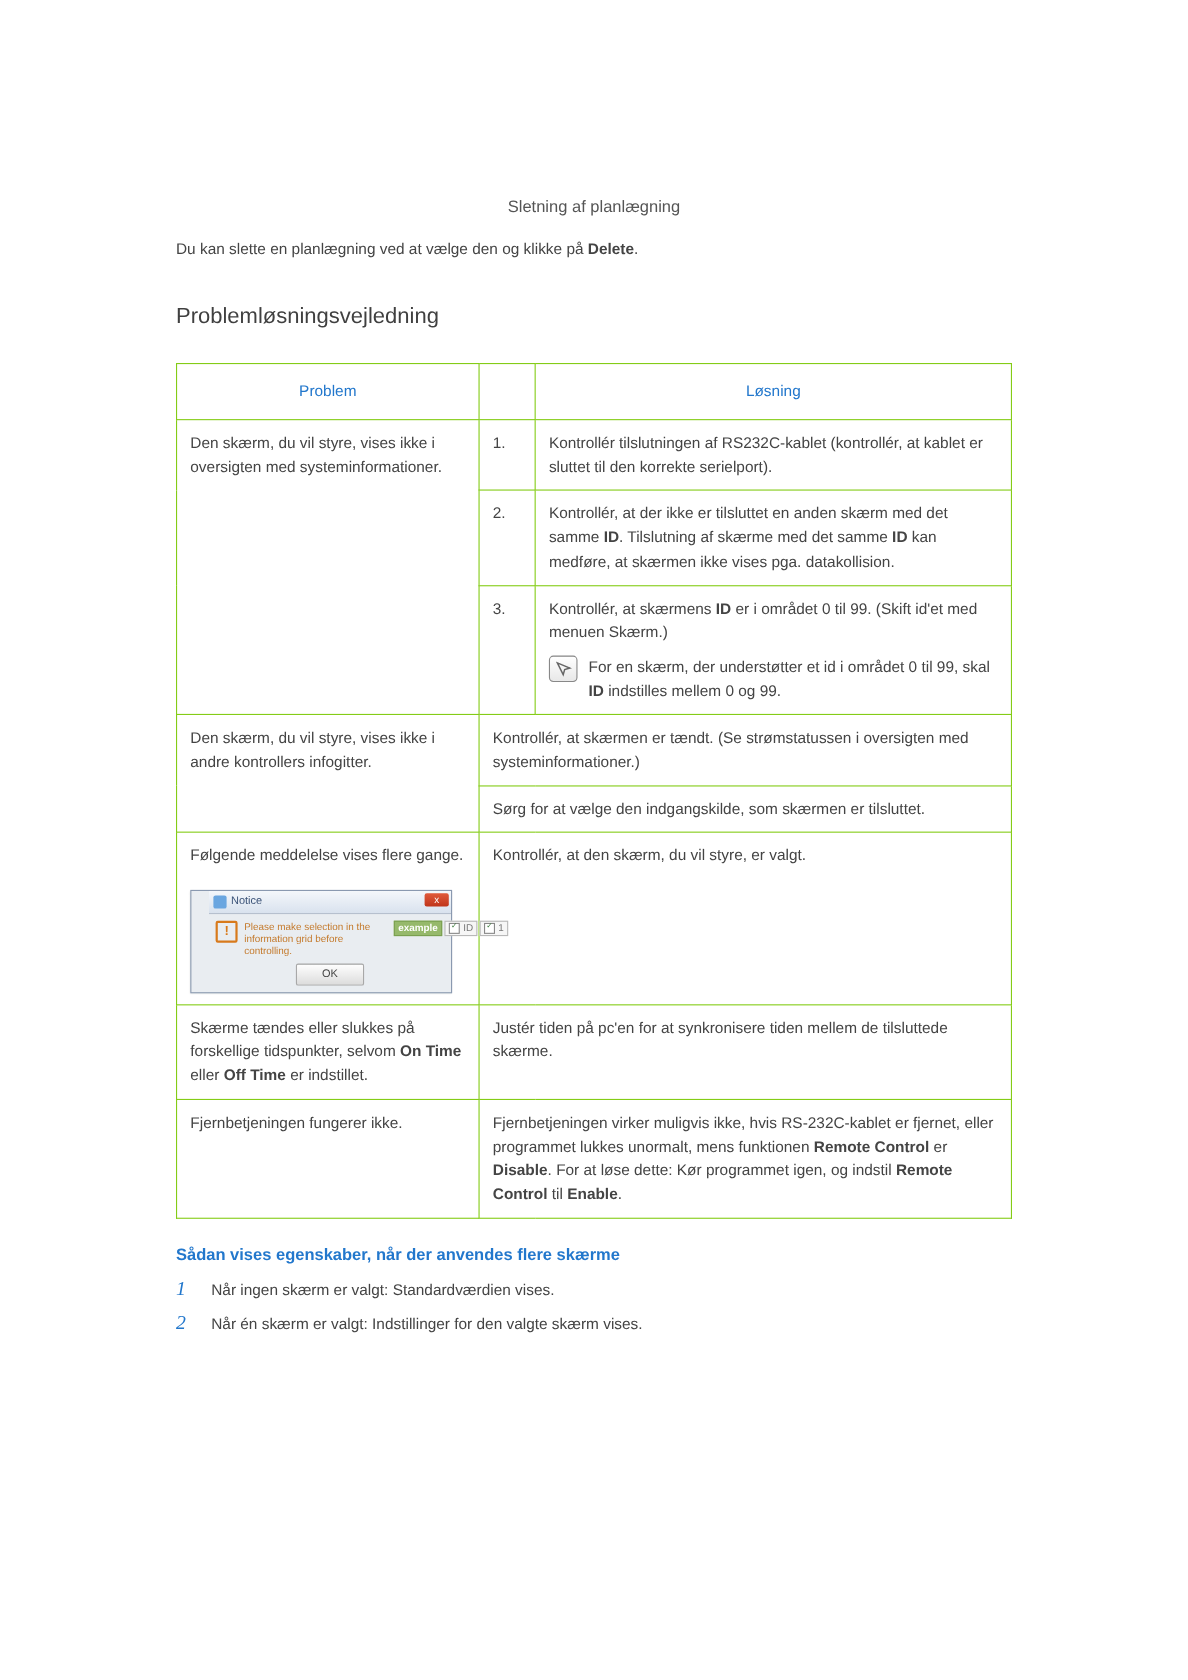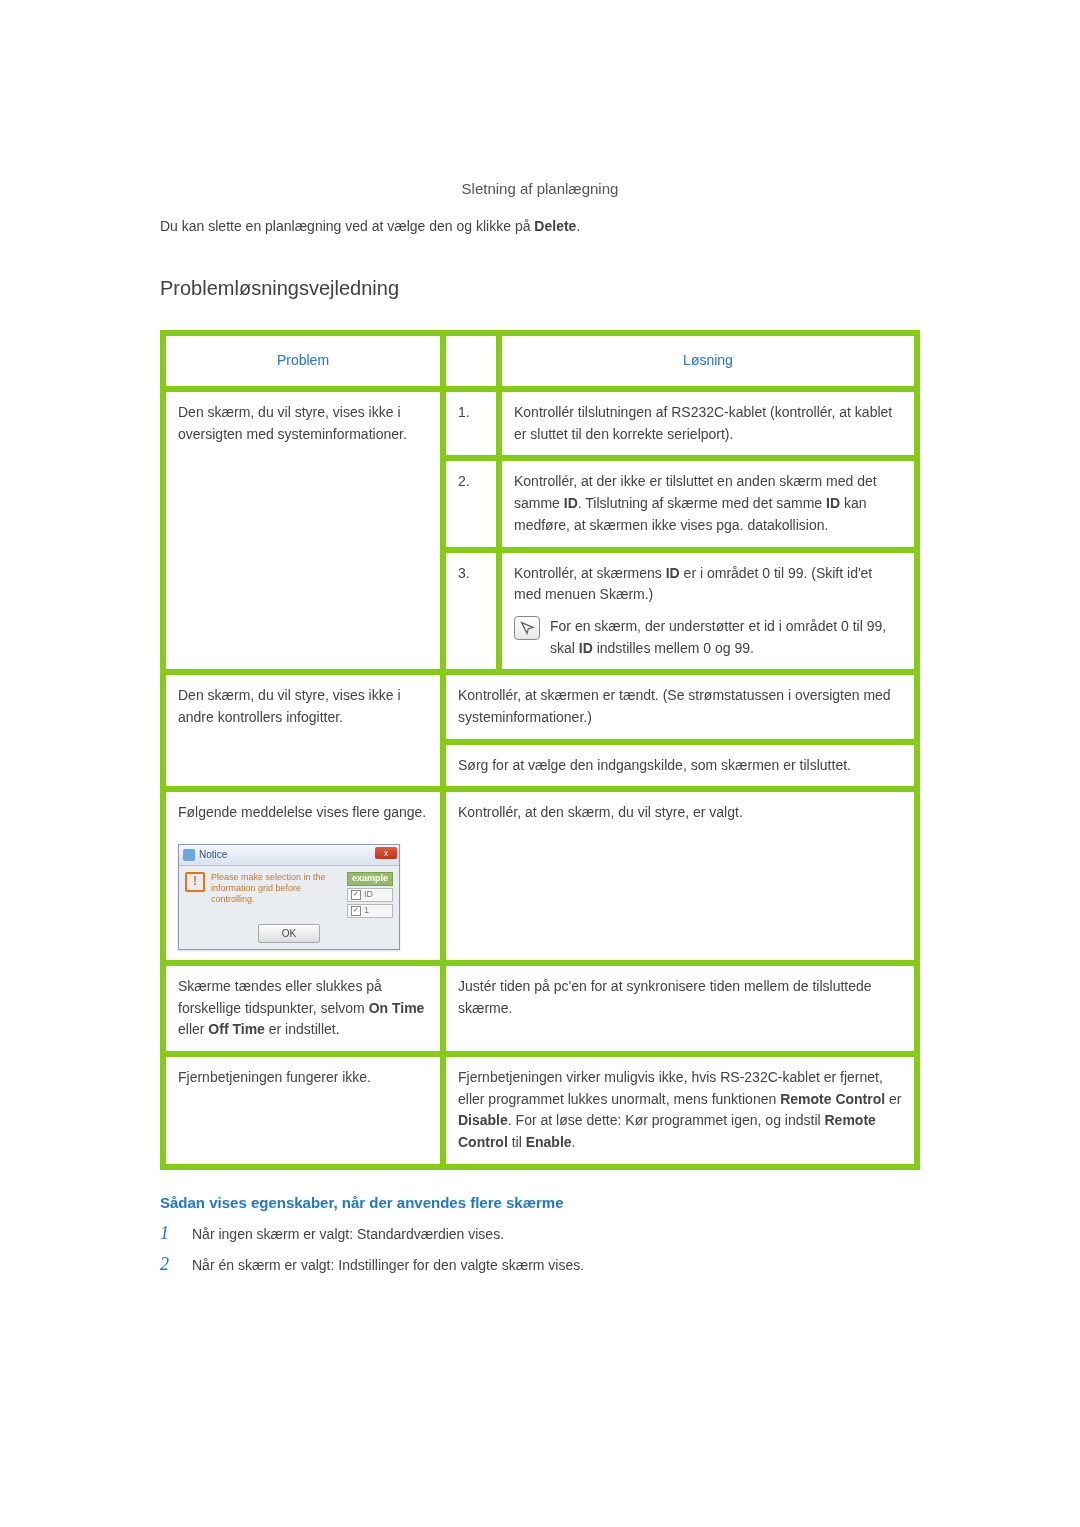--- a/index.html
+++ b/index.html
@@ -32,21 +32,21 @@
     font-size: 20px;
     margin-bottom: 30px;
   }
   table.tbl {
     width: 100%;
     border-collapse: collapse;
     border: 1px solid #9aa;
     margin-bottom: 24px;
   }
   table.tbl th, table.tbl td {
-    border: 6px solid #84cc16;
+    border: 1px solid #84cc16;
     padding: 10px 12px;
     vertical-align: top;
     font-size: 14px;
     color: #444;
     line-height: 1.55;
     text-align: left;
   }
   table.tbl th {
     color: #2277cc;
     font-weight: normal;
@@ -112,20 +112,21 @@
   }
 
   
   .dlg {
     width: 220px;
     border: 1px solid #8a99b0;
     background: #e9edf1;
     margin-top: 20px;
     box-shadow: 0 1px 2px rgba(0,0,0,.15);
     font-size: 10px;
+    padding-left: 16px;
   }
   .dlg-title {
     display: flex;
     align-items: center;
     gap: 4px;
     background: linear-gradient(#f4f7fb,#d9e2ee);
     padding: 2px 4px;
     color: #3a5277;
     position: relative;
     border-bottom: 1px solid #b6c0ce;
@@ -162,21 +163,21 @@
   }
   .dlg-msg {
     flex: 1;
     color: #c47a2c;
     font-size: 9px;
     line-height: 1.25;
   }
   .dlg-side {
     width: 46px;
     display: flex;
-    flex-direction: column;
+    flex-direction: row;
     gap: 2px;
     font-size: 9px;
   }
   .chip {
     background: #f6f6f6;
     border: 1px solid #b8b8b8;
     color: #777;
     padding: 0 3px;
     display: flex;
     align-items: center;

